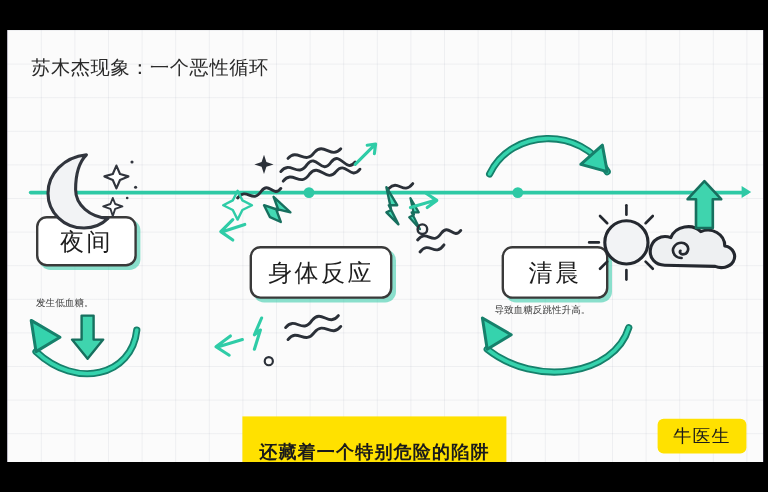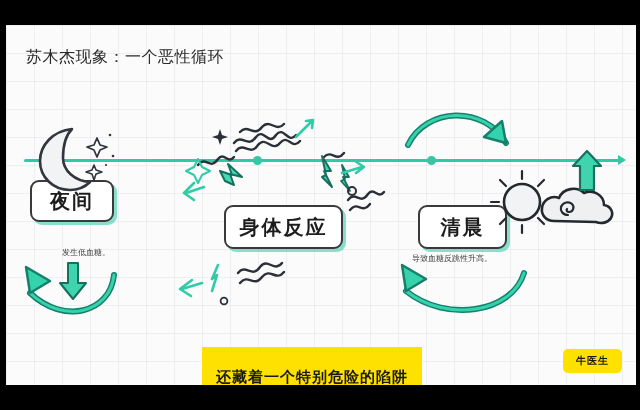--- a/index.html
+++ b/index.html
@@ -35,40 +35,40 @@
             border-left:8px solid #2ec9a5;border-top:5px solid transparent;
             border-bottom:5px solid transparent;}
   .dot{position:absolute;width:9px;height:9px;border-radius:50%;background:#2ec9a5;
        top:131px;}
   .dot.d1{left:44px;} .dot.d2{left:247px;} .dot.d3{left:421px;}
 
   
   .stagebox{position:absolute;background:#ffffff;border:2px solid #3a3a3a;
             border-radius:9px;box-shadow:3px 3px 0 rgba(46,201,165,.55);
             display:flex;align-items:center;justify-content:center;
-            font-size:20px;color:#1d1d1d;font-weight:bold;letter-spacing:2px;}
+            font-size:20px;color:#1d1d1d;font-weight:normal;letter-spacing:2px;}
   .caption{position:absolute;font-size:8px;color:#3d3d3d;white-space:nowrap;}
 
   .sb1{left:24px;top:155px;width:80px;height:38px;}
-  .cap1{left:24px;top:222px;margin-left:32px;}
-  .sb2{left:218px;top:180px;width:115px;height:40px;}
+  .cap1{left:24px;top:222px;}
+  .sb2{left:202px;top:180px;width:115px;height:40px;}
   .cap2{left:218px;top:228px;}
   .sb3{left:412px;top:180px;width:85px;height:40px;text-align:center;}
   .cap3{left:406px;top:228px;}
 
   svg.layer{position:absolute;left:0;top:0;width:630px;height:360px;overflow:visible;}
   svg.layer.above{z-index:12;}
   svg.layer.below{z-index:2;}
 
   
   .banner{position:absolute;left:196px;top:322px;padding:21px 14px;background:#ffe100;
           font-size:15px;color:#1a1a1a;font-weight:bold;letter-spacing:1px;
           white-space:nowrap;}
   .logo{position:absolute;right:14px;top:324px;padding:5px 13px;background:#ffe100;
-        border-radius:5px;font-size:10px;color:#1a1a1a;font-weight:bold;
+        border-radius:5px;font-size:15px;color:#1a1a1a;font-weight:normal;
         letter-spacing:1px;white-space:nowrap;}
 </style>
 </head>
 <body>
 
 <div id="stage">
 
   <div class="bar top"></div>
   <div class="bar bottom"></div>
   <div class="edge left"></div>

